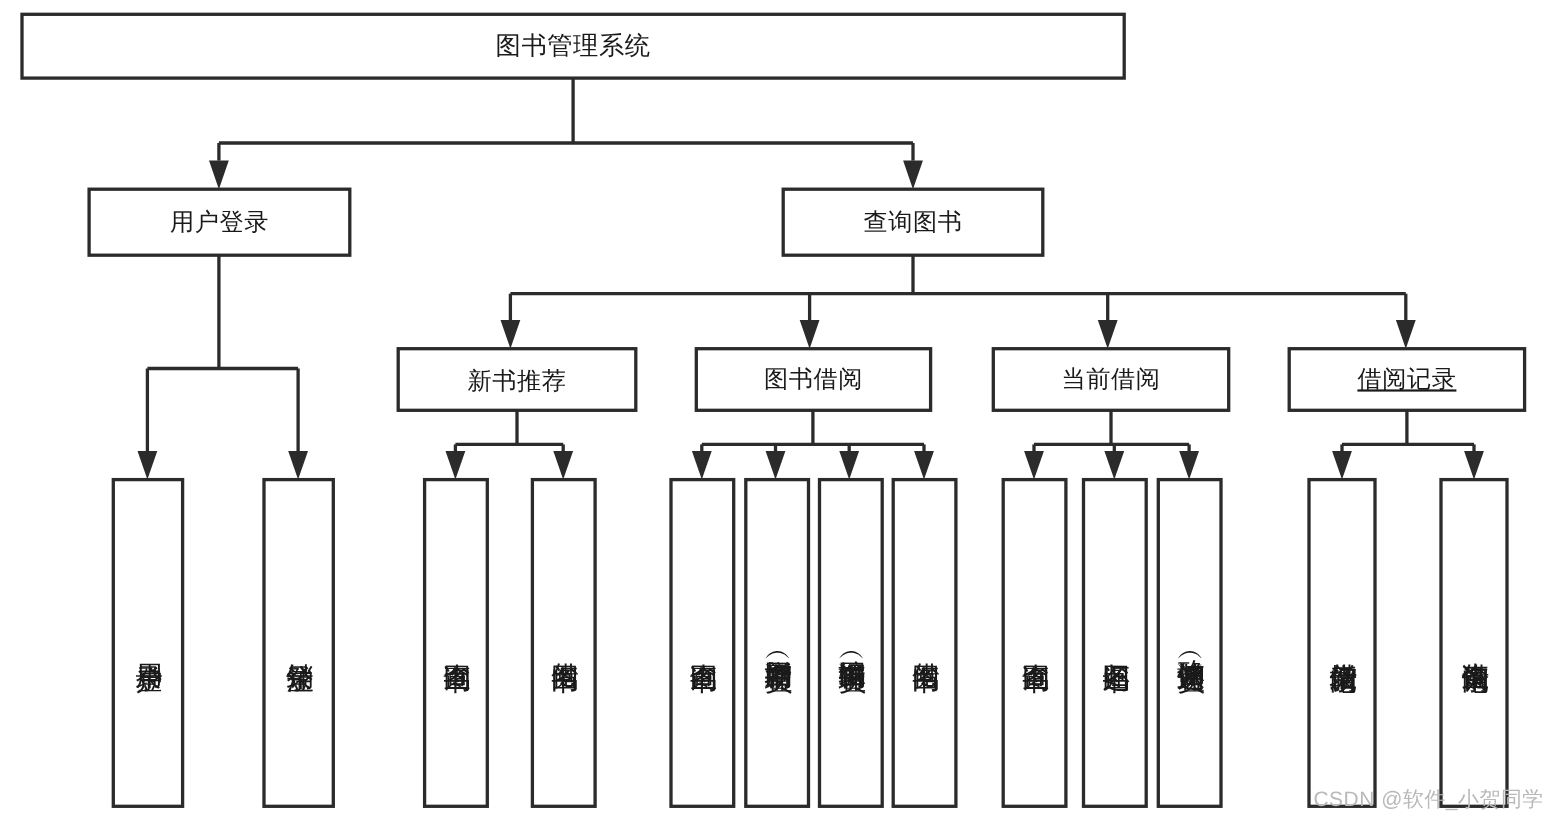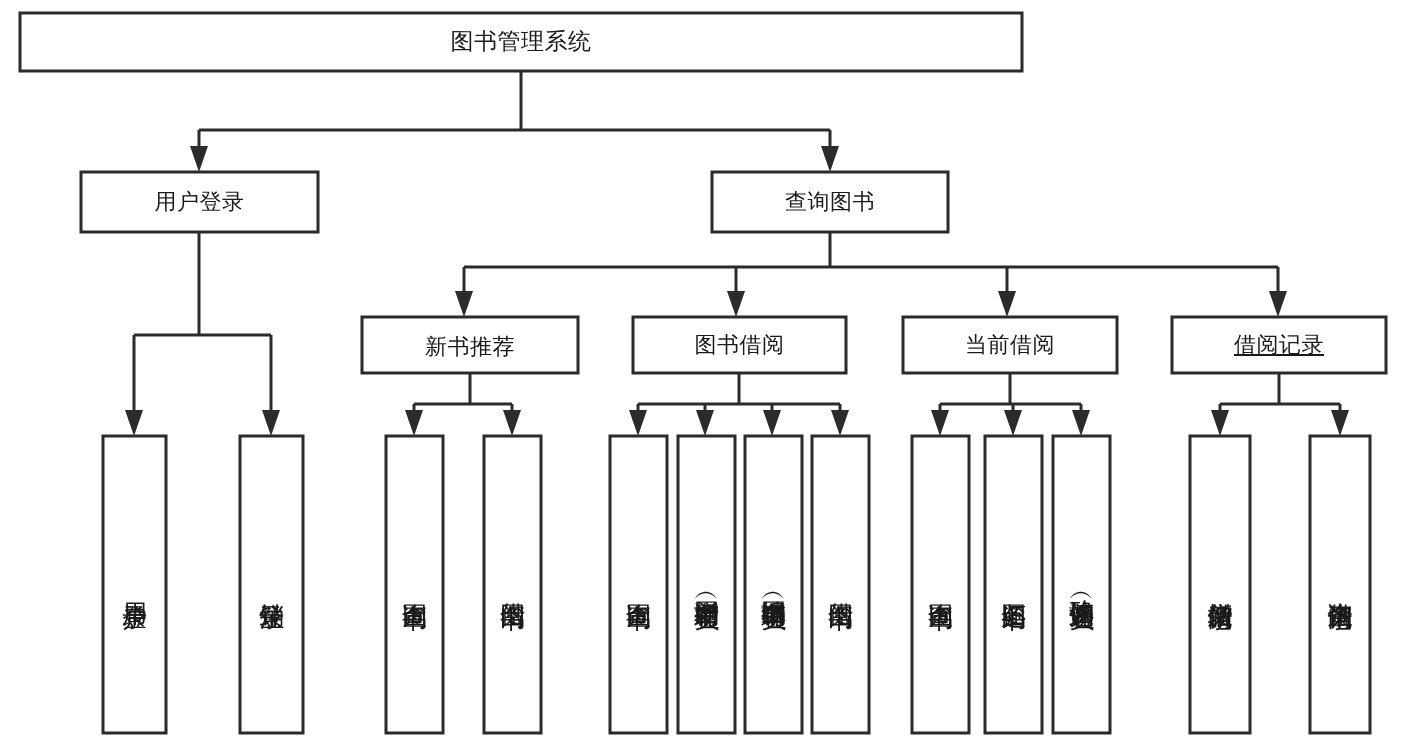--- a/index.html
+++ b/index.html
@@ -170,13 +170,14 @@
       <div class="node-label vertical" style="left: 610px; top: 436px; width: 57px; height: 297px;">查询图书</div>
       <div class="node-label vertical" style="left: 678px; top: 436px; width: 57px; height: 297px;">新增图书（管理员）</div>
       <div class="node-label vertical" style="left: 745px; top: 436px; width: 57px; height: 297px;">编辑图书（管理员）</div>
       <div class="node-label vertical" style="left: 812px; top: 436px; width: 57px; height: 297px;">借阅图书</div>
       <div class="node-label vertical" style="left: 912px; top: 436px; width: 57px; height: 297px;">查询图书</div>
       <div class="node-label vertical" style="left: 985px; top: 436px; width: 57px; height: 297px;">归还图书</div>
       <div class="node-label vertical" style="left: 1053px; top: 436px; width: 57px; height: 297px;">确认归还（管理员）</div>
       <div class="node-label vertical" style="left: 1190px; top: 436px; width: 60px; height: 297px;">新增借阅记录</div>
       <div class="node-label vertical" style="left: 1310px; top: 436px; width: 60px; height: 297px;">查询借阅记录</div>
     </div>
+  <div class="watermark" style="left: 1194px; top: 714px; color: rgb(185, 185, 185);">CSDN @软件_小贺同学</div>
 </div>
 
 </body></html>

